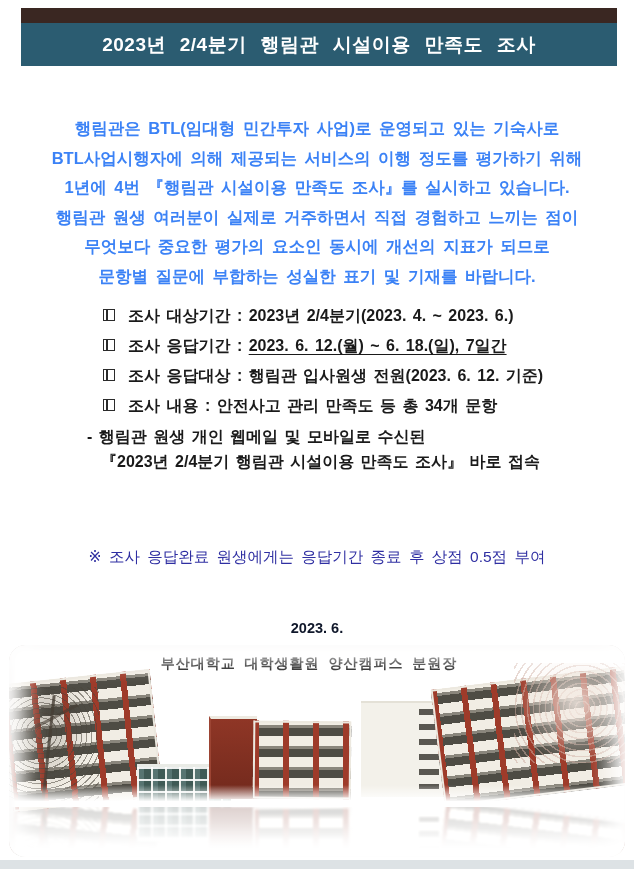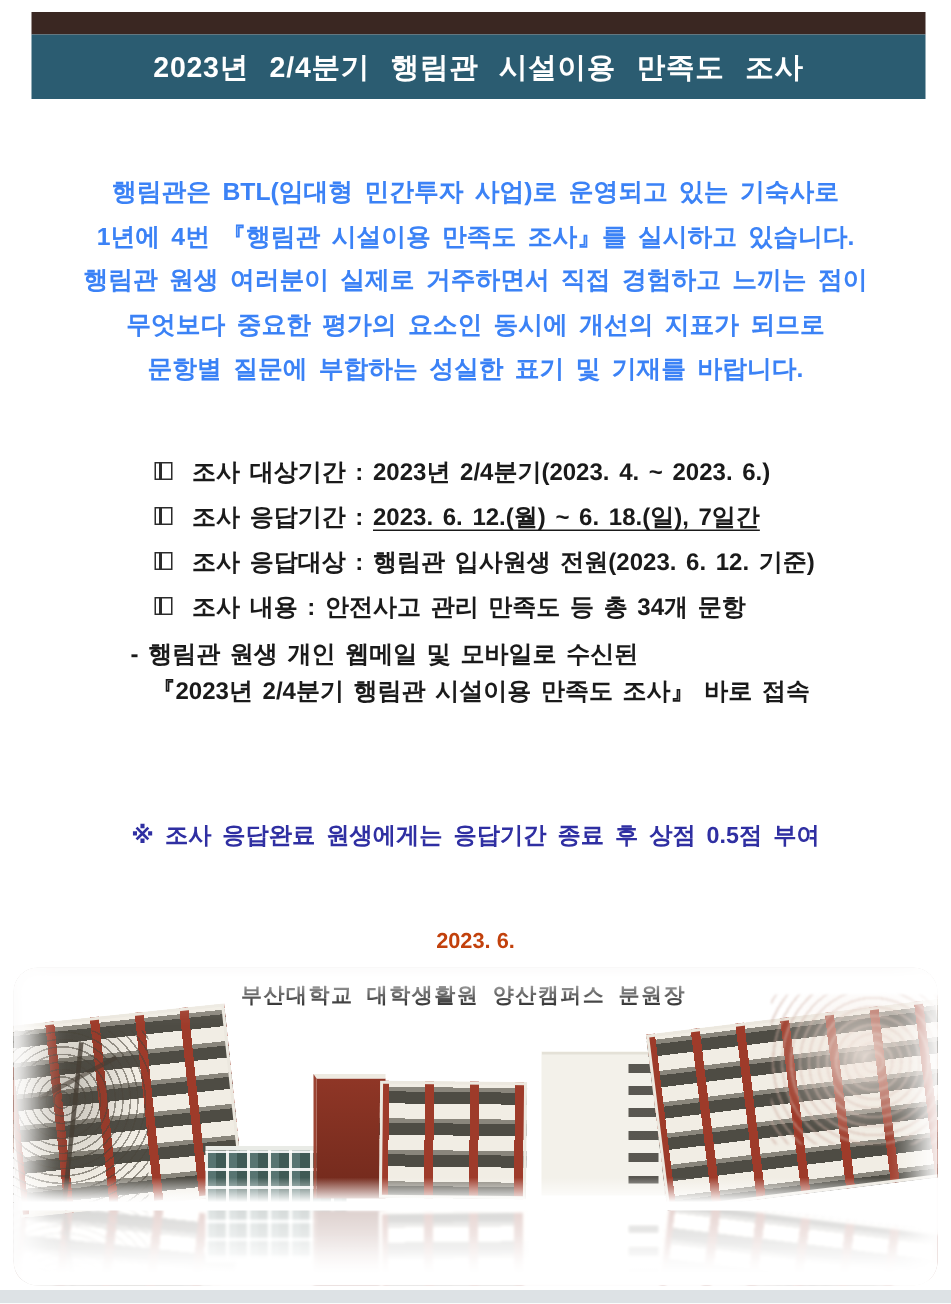--- a/index.html
+++ b/index.html
@@ -24,23 +24,23 @@
   .bullet{display:inline-block;width:10px;height:10px;border:1.5px solid #2b2b2b;
           margin-right:13px;position:relative;vertical-align:0px;background:#fff;}
   .bullet::before{content:"";position:absolute;left:2px;top:-1px;bottom:-1px;width:1.5px;background:#2b2b2b;}
   .u{text-decoration:underline;text-underline-offset:3px;}
   .subline{line-height:25px;white-space:nowrap;word-spacing:2px;}
   .s1{margin-left:-16px;margin-top:3px;}
   .s2{margin-left:-2px;}
 
   
   .note{position:absolute;top:547px;left:0;right:0;margin:0;text-align:center;
-        color:#2f2fa2;font-size:15.5px;font-weight:700;word-spacing:3px;white-space:nowrap;}
+        color:#2f2fa2;font-size:15.5px;font-weight:400;word-spacing:3px;white-space:nowrap;}
   .date{position:absolute;top:620px;left:0;right:0;margin:0;text-align:center;
-        color:#c2410c;font-size:14.5px;font-weight:600;z-index:6;}
+        color:#0f172a;font-size:14.5px;font-weight:600;z-index:6;}
   .sig{position:absolute;top:655px;left:0;right:16px;margin:0;text-align:center;
        color:#151515;font-size:14px;font-weight:700;letter-spacing:1px;word-spacing:4px;z-index:6;}
 
   
   .photo{position:absolute;left:9px;right:9px;top:645px;height:212px;border-radius:16px;
          overflow:hidden;background:#fff;}
   .scene{position:absolute;inset:0;}
   .buildings{position:absolute;left:0;right:0;top:0;height:158px;}
 
   .facade{position:absolute;
@@ -93,20 +93,21 @@
 
   <header class="header">
     <div class="bar-top"></div>
     <div class="bar-main">
       <h1 class="title">2023년 2/4분기 행림관 시설이용 만족도 조사</h1>
     </div>
   </header>
 
   <section class="intro">
     <p>행림관은 BTL(임대형 민간투자 사업)로 운영되고 있는 기숙사로</p>
+    <p>BTL사업시행자에 의해 제공되는 서비스의 이행 정도를 평가하기 위해</p>
     <p>1년에 4번 『행림관 시설이용 만족도 조사』를 실시하고 있습니다.</p>
     <p>행림관 원생 여러분이 실제로 거주하면서 직접 경험하고 느끼는 점이</p>
     <p>무엇보다 중요한 평가의 요소인 동시에 개선의 지표가 되므로</p>
     <p>문항별 질문에 부합하는 성실한 표기 및 기재를 바랍니다.</p>
   </section>
 
   <section class="details">
     <div class="item">
       <span class="bullet"></span><span>조사 대상기간</span><span> : </span><span>2023년 2/4분기(2023. 4. ~ 2023. 6.)</span>
     </div>

